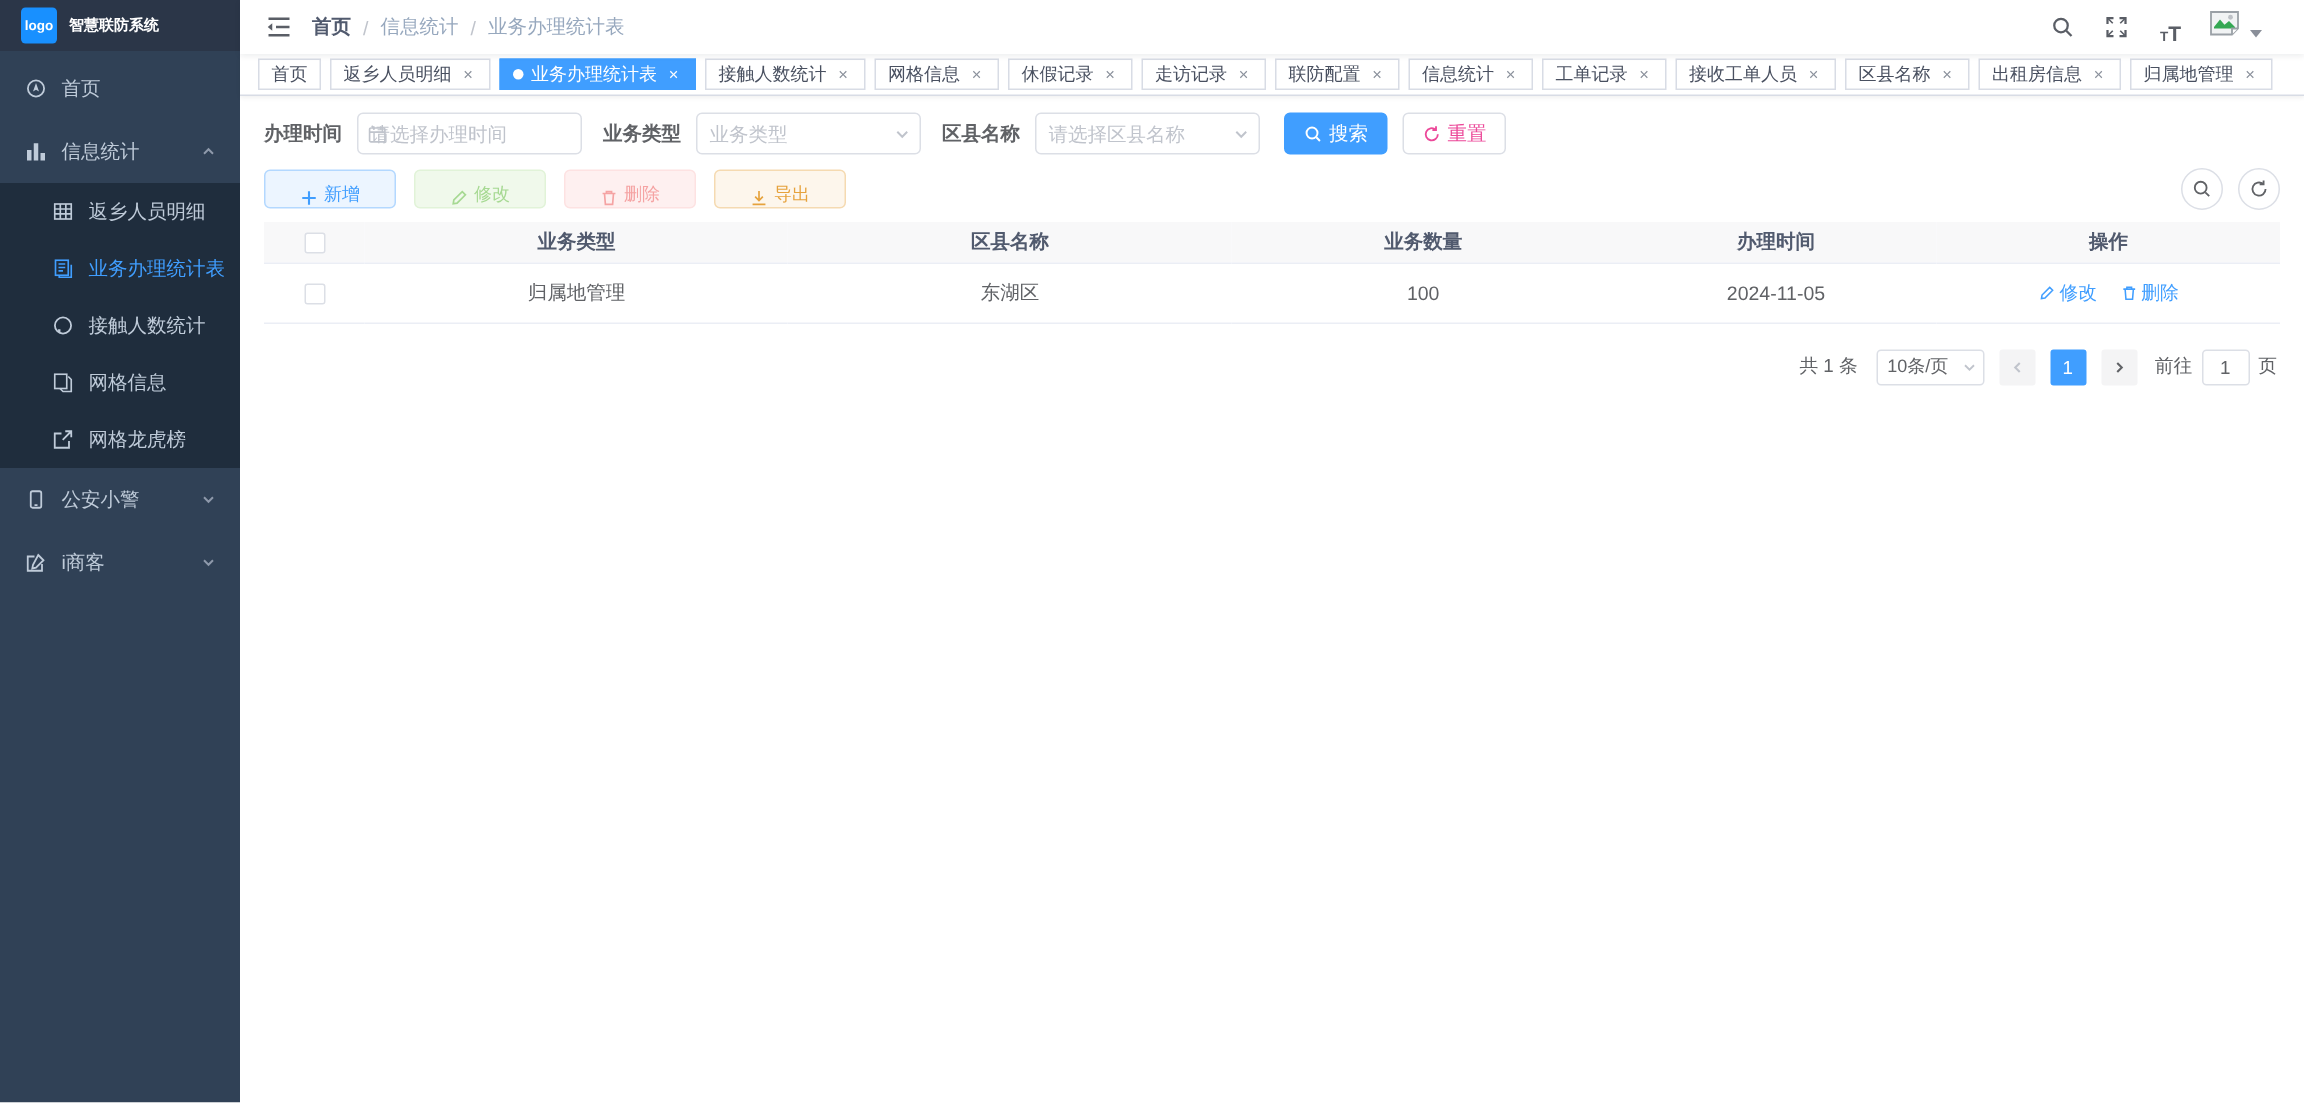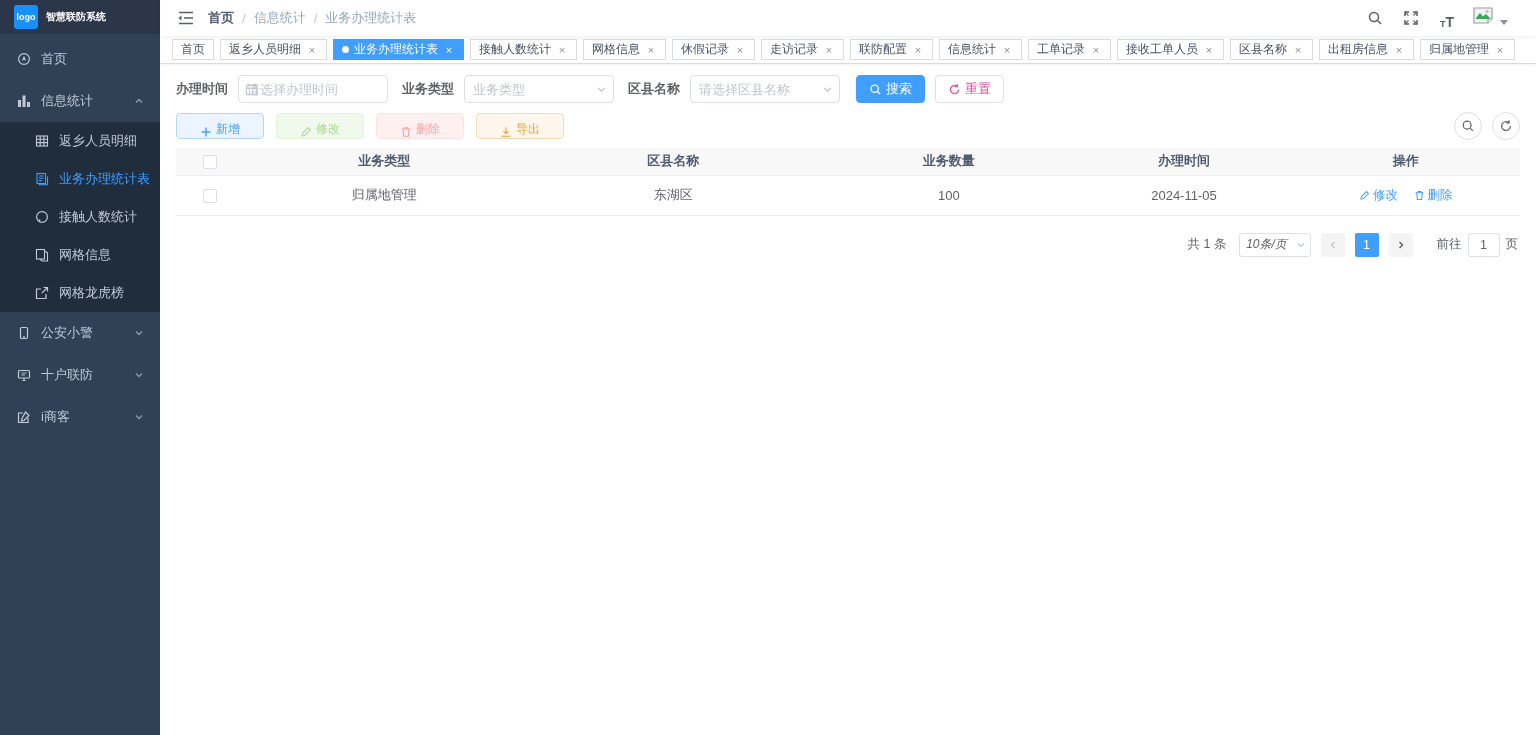--- a/index.html
+++ b/index.html
@@ -83,27 +83,27 @@
   table { width:100%; border-collapse:collapse; table-layout:fixed; }
   thead th { background:#f8f8f9; color:#515a6e; font-weight:700; font-size:13px; height:27px; text-align:center; border-bottom:1px solid #ebeef5; }
   tbody td { height:40px; font-size:13px; color:#606266; text-align:center; border-bottom:1px solid #ebeef5; }
   .checkbox { display:inline-block; width:14px; height:14px; border:1px solid #dcdfe6; border-radius:2px; background:#fff; vertical-align:middle; cursor:pointer; }
   .op-link { color:#409eff; font-size:12.5px; cursor:pointer; display:inline-flex; align-items:center; gap:3px; }
   .op-link + .op-link { margin-left:12px; }
 
   
   .pagination { display:flex; align-items:center; justify-content:flex-end; gap:10px; margin-top:17px; font-size:12.5px; color:#606266; padding-right:2px; }
   .pg-total { margin-right:2px; }
-  .pg-size { position:relative; display:inline-flex; align-items:center;font-style:italic; }
+  .pg-size { position:relative; display:inline-flex; align-items:center; }
   .pg-size-input { width:72px; height:24px; border:1px solid #dcdfe6; border-radius:3px; font-size:12px; color:#606266; text-align:center; padding-right:16px; cursor:pointer; background:#fff; display:inline-flex; align-items:center; justify-content:center; }
   .pg-size .in-icon-right { right:5px; }
   .pg-btn { width:24px; height:24px; border-radius:2px; background:#f4f4f5; display:flex; align-items:center; justify-content:center; cursor:pointer; color:#c0c4cc; }
   .pg-btn.next { color:#606266; }
   .pg-page { width:24px; height:24px; border-radius:2px; background:#409eff; color:#fff; font-size:12.5px; display:flex; align-items:center; justify-content:center; cursor:pointer; }
-  .pg-goto { display:flex; align-items:center; gap:6px; margin-left:14px;justify-content:center; }
+  .pg-goto { display:flex; align-items:center; gap:6px; margin-left:2px;justify-content:center; }
   .pg-goto-input { width:32px; height:24px; border:1px solid #dcdfe6; border-radius:3px; text-align:center; font-size:12.5px; color:#606266; outline:none; }
 </style>
 </head>
 <body>
 
 <div class="app">
 
   <aside class="sidebar">
     <div class="logo-bar">
       <div class="logo-box">logo</div>
@@ -191,33 +191,20 @@
               <path d="M6 10.8 H8"></path>
             </svg>
           </span>
         <span class="mi-label">公安小警</span>
         <span class="chev"><svg width="10" height="10" viewBox="0 0 10 10" fill="none" stroke="currentColor" stroke-width="1.3">
               <path d="M2 3.5 L5 6.5 L8 3.5"></path>
             </svg></span>
       </div>
 
 
-      <div class="menu-item">
-        <span class="sicon">
-            <svg viewBox="0 0 14 14" fill="none" stroke="currentColor" stroke-width="1.2">
-              <rect x="1.5" y="2.5" width="11" height="7.5" rx="1"></rect>
-              <path d="M5.5 12.5 H8.5 M7 10 V12.5"></path>
-              <path d="M4.5 5 H9.5 M4.5 7 H8" stroke-width="0.9"></path>
-            </svg>
-          </span>
-        <span class="mi-label">十户联防</span>
-        <span class="chev"><svg width="10" height="10" viewBox="0 0 10 10" fill="none" stroke="currentColor" stroke-width="1.3">
-              <path d="M2 3.5 L5 6.5 L8 3.5"></path>
-            </svg></span>
-      </div>
 
       <div class="menu-item">
         <span class="sicon">
             <svg viewBox="0 0 14 14" fill="none" stroke="currentColor" stroke-width="1.2">
               <path d="M11 8 V12.5 H1.5 V3 H6"></path>
               <path d="M8.5 2 L12 5.5 L7 10.5 L4.5 11 L5 8.5 Z"></path>
             </svg>
           </span>
         <span class="mi-label">i商客</span>
         <span class="chev"><svg width="10" height="10" viewBox="0 0 10 10" fill="none" stroke="currentColor" stroke-width="1.3">

